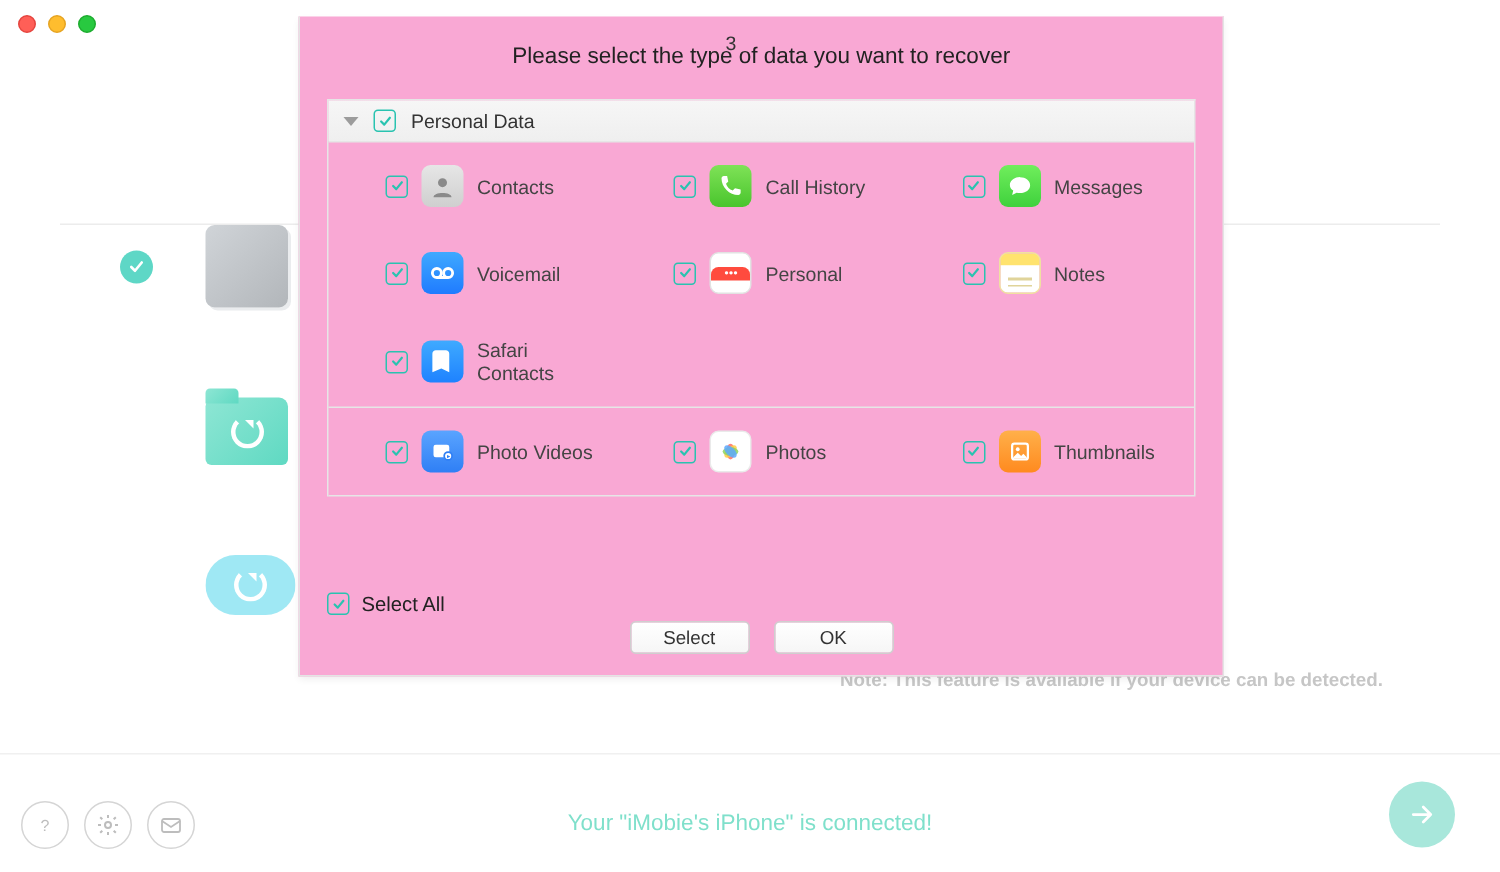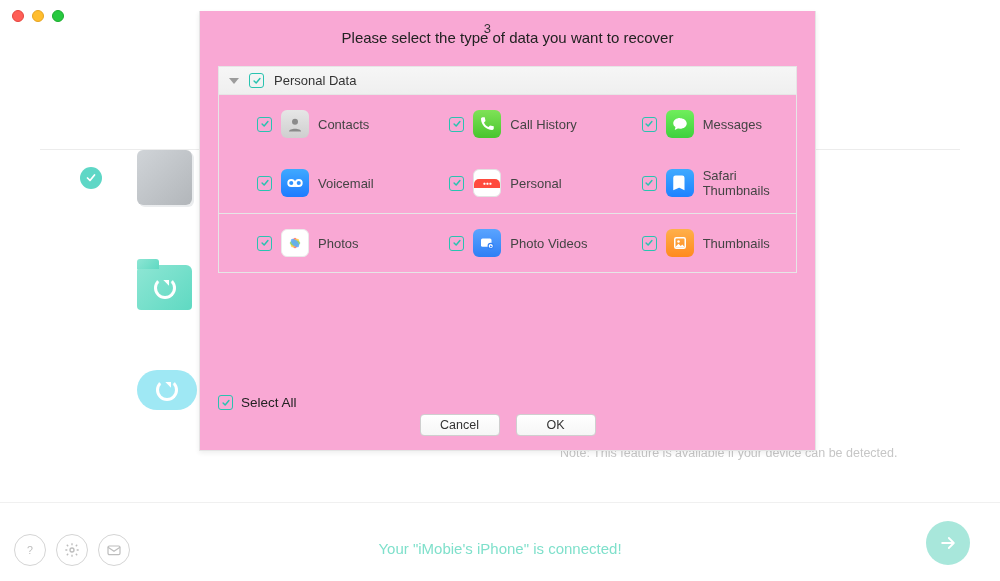--- a/index.html
+++ b/index.html
@@ -90,20 +90,21 @@
       top: 502px; left: 0px; right: 0px;
       border-top: 1px solid #f0f0f0;
     }
 
     .note-text {
       position: absolute;
       top: 446px;
       left: 560px;
       font-size: 12.5px;
       color: #c6c6c6;
+      font-weight: bold;
     }
     .connected-text {
       position: absolute;
       top: 540px;
       left: 0; right: 0;
       text-align: center;
       font-size: 15px;
       color: #7fe0cb;
     }
 
@@ -389,31 +390,58 @@
         </div>
         <span>Personal</span>
       </div>
 
       <div class="item">
         <div class="check">
             <svg viewBox="0 0 24 24">
               <path fill="none" stroke="#29c3b0" stroke-width="3.5" stroke-linecap="round" stroke-linejoin="round" d="M5 12l5 5 9-11"></path>
             </svg>
           </div>
+        <div class="app-icon ic-notes" style="flex-direction:column;gap:3px;padding-top:12px;">
+          <div style="width:16px;height:1.5px;background:#e0d49a"></div>
+          <div style="width:16px;height:1.5px;background:#e0d49a"></div>
+        </div>
+        <span>Notes</span>
+      </div>
+      <div class="item">
+        <div class="check">
+            <svg viewBox="0 0 24 24">
+              <path fill="none" stroke="#29c3b0" stroke-width="3.5" stroke-linecap="round" stroke-linejoin="round" d="M5 12l5 5 9-11"></path>
+            </svg>
+          </div>
         <div class="app-icon ic-safbook">
           <svg viewBox="0 0 24 24" fill="none" stroke="#fff" stroke-width="2">
               <path d="M4 5c0-1 1-2 2-2h9c1 0 2 1 2 2v15l-6-3-7 3V5z" fill="#fff"></path>
             </svg>
         </div>
-        <span>Safari Thumbnails</span>
+        <span>Safari Contacts</span>
       </div>
     </div>
 
 
     <div class="cat-grid">
+      <div class="item">
+        <div class="check">
+            <svg viewBox="0 0 24 24">
+              <path fill="none" stroke="#29c3b0" stroke-width="3.5" stroke-linecap="round" stroke-linejoin="round" d="M5 12l5 5 9-11"></path>
+            </svg>
+          </div>
+        <div class="app-icon ic-pvideos">
+          <svg viewBox="0 0 24 24" fill="#fff">
+              <rect x="4" y="6" width="14" height="11" rx="2"></rect>
+              <circle cx="17" cy="16" r="3.5" fill="#fff" stroke="#2f7ff5" stroke-width="1.5"></circle>
+              <path d="M16 15l3 1.5-3 1.5z" fill="#2f7ff5"></path>
+            </svg>
+        </div>
+        <span>Photo Videos</span>
+      </div>
       <div class="item">
         <div class="check">
             <svg viewBox="0 0 24 24">
               <path fill="none" stroke="#29c3b0" stroke-width="3.5" stroke-linecap="round" stroke-linejoin="round" d="M5 12l5 5 9-11"></path>
             </svg>
           </div>
         <div class="app-icon ic-photos">
           <svg viewBox="0 0 24 24">
               <g transform="translate(12,12)">
             <ellipse rx="3.8" ry="7" fill="#ff6f61" opacity="0.85" transform="rotate(0)"></ellipse>
@@ -424,35 +452,20 @@
             </svg>
         </div>
         <span>Photos</span>
       </div>
       <div class="item">
         <div class="check">
             <svg viewBox="0 0 24 24">
               <path fill="none" stroke="#29c3b0" stroke-width="3.5" stroke-linecap="round" stroke-linejoin="round" d="M5 12l5 5 9-11"></path>
             </svg>
           </div>
-        <div class="app-icon ic-pvideos">
-          <svg viewBox="0 0 24 24" fill="#fff">
-              <rect x="4" y="6" width="14" height="11" rx="2"></rect>
-              <circle cx="17" cy="16" r="3.5" fill="#fff" stroke="#2f7ff5" stroke-width="1.5"></circle>
-              <path d="M16 15l3 1.5-3 1.5z" fill="#2f7ff5"></path>
-            </svg>
-        </div>
-        <span>Photo Videos</span>
-      </div>
-      <div class="item">
-        <div class="check">
-            <svg viewBox="0 0 24 24">
-              <path fill="none" stroke="#29c3b0" stroke-width="3.5" stroke-linecap="round" stroke-linejoin="round" d="M5 12l5 5 9-11"></path>
-            </svg>
-          </div>
         <div class="app-icon ic-thumbs">
           <svg viewBox="0 0 24 24" fill="#fff">
               <rect x="5" y="5" width="14" height="14" rx="2" fill="none" stroke="#fff" stroke-width="2"></rect>
               <circle cx="10" cy="10" r="1.7"></circle>
               <path d="M6 17l4-4 3 3 2-2 3 3v1H6z"></path>
             </svg>
         </div>
         <span>Thumbnails</span>
       </div>
     </div>
@@ -461,16 +474,16 @@
   <div class="select-all">
     <div class="check">
       <svg viewBox="0 0 24 24">
           <path fill="none" stroke="#29c3b0" stroke-width="3.5" stroke-linecap="round" stroke-linejoin="round" d="M5 12l5 5 9-11"></path>
         </svg>
     </div>
     <span>Select All</span>
   </div>
 
   <div class="dialog-buttons">
-    <button class="dialog-btn">Cancel</button>
+    <button class="dialog-btn">Select</button>
     <button class="dialog-btn">OK</button>
   </div>
 </div>
 
 </body></html>

